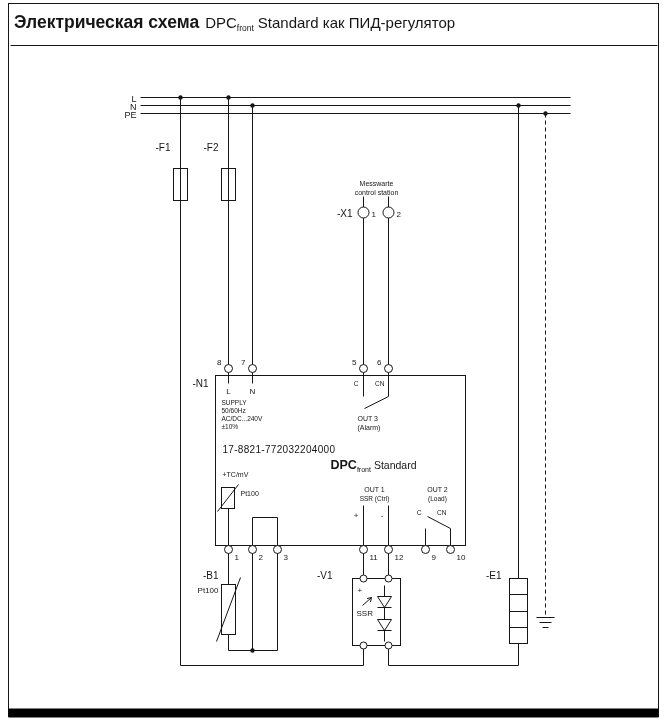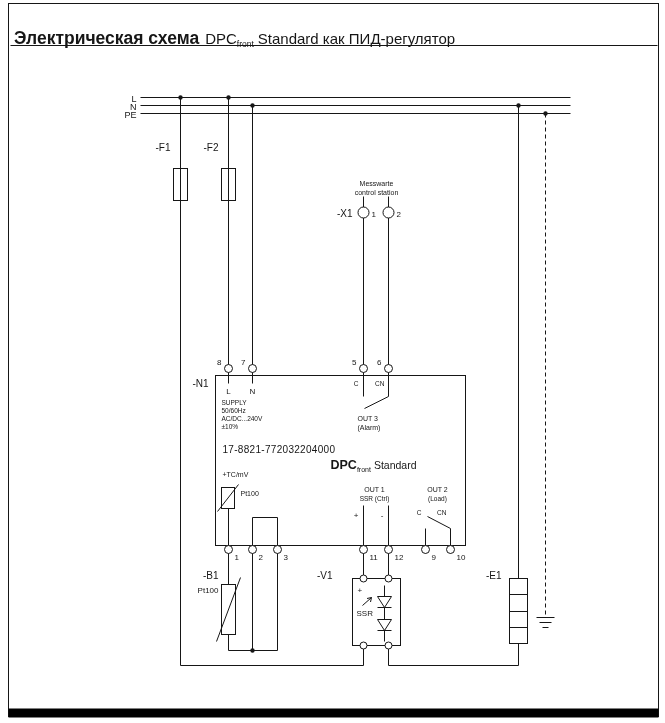--- a/index.html
+++ b/index.html
@@ -1,17 +1,17 @@
 <!DOCTYPE html>
 <html><head>
 <meta charset="utf-8">
 <style>
   html,body{margin:0;padding:0;background:#fff;}
   body{width:665px;height:723px;position:relative;font-family:"Liberation Sans",sans-serif;color:#161616;}
-  .title{position:absolute;left:14px;top:28px;white-space:nowrap;}
+  .title{position:absolute;left:14px;top:12px;white-space:nowrap;}
   .t-bold{font-weight:700;font-size:17.5px;}
   .t-prod{font-size:15px;margin-left:6px;}
   .t-sub{font-size:8.5px;position:relative;top:3px;}
   .t-rest{font-size:15px;margin-left:4px;}
   svg{position:absolute;left:0;top:0;}
   svg text{font-family:"Liberation Sans",sans-serif;fill:#161616;}
   .w{stroke:#161616;stroke-width:1;fill:none;}
   .pe-dash{stroke-dasharray:4 3;}
   .cmp{fill:none;stroke:#161616;stroke-width:1;}
   .cmpw{fill:#fff;stroke:#161616;stroke-width:1;}

